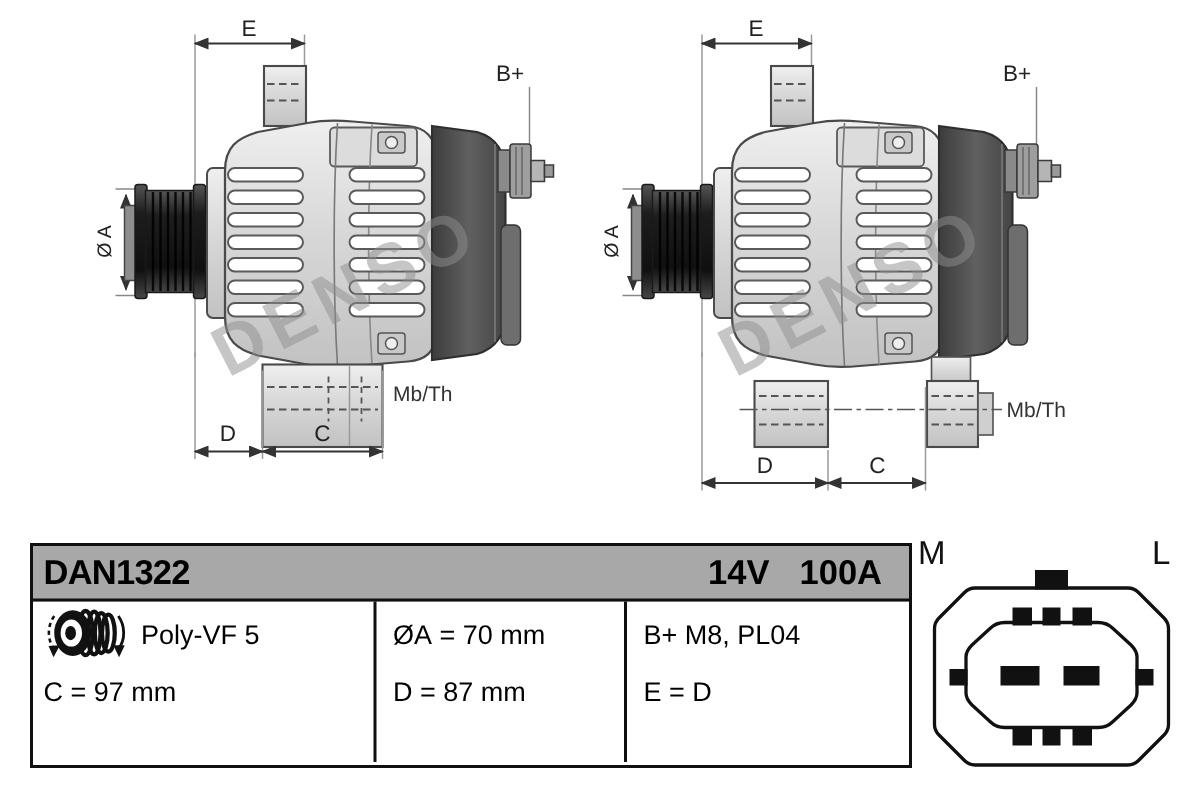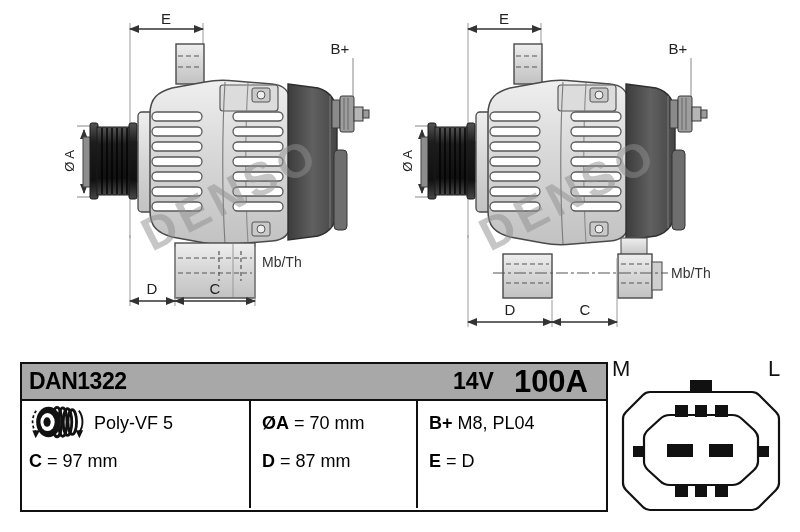--- a/index.html
+++ b/index.html
@@ -11,28 +11,28 @@
   svg text{font-family:"Liberation Sans",sans-serif;}
 
   
   .spec-table{position:absolute;left:20px;top:362px;width:588px;height:150px;
               border:2px solid #101010;box-sizing:border-box;background:#fff;}
   .spec-header{height:37px;background:#a8a8a8;border-bottom:2px solid #101010;
                display:flex;align-items:center;padding:0 18px 0 7px;box-sizing:border-box;}
   .pn{font-weight:bold;font-size:23px;letter-spacing:-0.5px;color:#000;}
   .spacer{flex:1;}
   .volt{font-weight:bold;font-size:23px;color:#000;margin-right:20px;}
-  .amp{font-weight:bold;font-size:31px;color:#000;}
+  .amp{font-weight:bold;font-size:23px;color:#000;}
   .spec-body{display:grid;grid-template-columns:227px 167px 1fr;height:107px;}
   .col{display:grid;grid-template-rows:44px 33px 30px;box-sizing:border-box;}
   .col.c2,.col.c3{border-left:2px solid #101010;}
   .cell{display:flex;align-items:center;padding-left:7px;font-size:18px;color:#000;
         gap:5px;white-space:nowrap;}
   .c2 .cell,.c3 .cell{padding-left:11px;}
-  .lbl{font-weight:bold;}
+  .lbl{font-weight:normal;}
   .belt-cell{gap:7px;}
 
   
   .connector{position:absolute;left:608px;top:352px;}
 </style>
 </head>
 <body>
 
 <div class="page">
 

